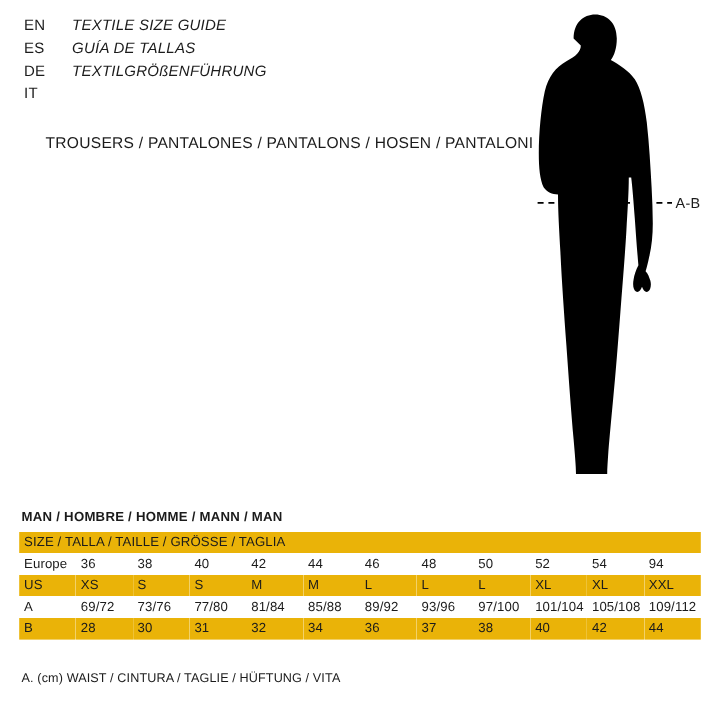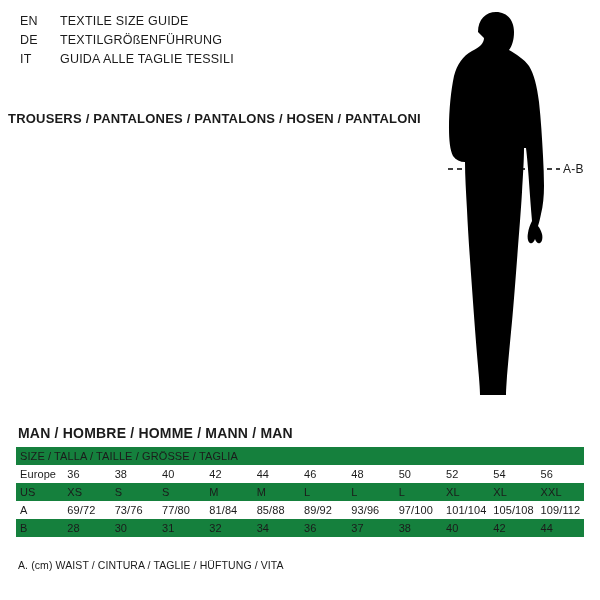--- a/index.html
+++ b/index.html
@@ -34,27 +34,28 @@
     height: 19px;
   }
   .lang-code {
     width: 40px;
     font-size: 12.5px;
     letter-spacing: 0.2px;
   }
   .lang-text {
     font-size: 12.5px;
     letter-spacing: 0.2px;
+    font-style: italic;
   }
   .section-title {
     position: absolute;
-    left: 8px;
+    left: 38px;
     top: 111px;
     font-size: 13px;
-    font-weight: bold;
+    font-weight: normal;
     letter-spacing: 0.2px;
   }
   
   .figure {
     position: absolute;
     left: 400px;
     top: 10px;
     width: 190px;
     height: 400px;
     text-align: right;
@@ -68,39 +69,39 @@
     letter-spacing: 0.2px;
   }
   
   .table-wrap {
     position: absolute;
     left: 16px;
     top: 425px;
     width: 568px;
   }
   .man-title {
-    font-size: 14px;
+    font-size: 11px;
     font-weight: bold;
     letter-spacing: 0.2px;
     padding: 0 0 6px 2px;
   }
   table.sizes {
     border-collapse: collapse;
     width: 568px;
     table-layout: fixed;
   }
   table.sizes td {
     font-size: 11px;
     padding: 3px 2px 3px 4px;
     letter-spacing: 0.1px;
     white-space: nowrap;
     overflow: hidden;
   }
   table.sizes tr.shaded td {
-    background: #15803d;
+    background: #eab308;
   }
   table.sizes td.lbl {
     width: 90px;
   }
   .notes {
     position: absolute;
     left: 18px;
     top: 558px;
     font-size: 10.5px;
     line-height: 15px;
@@ -112,26 +113,29 @@
 <body>
 
 <div class="page">
 
   <div class="lang-block">
     <div class="lang-row">
       <span class="lang-code">EN</span>
       <span class="lang-text">TEXTILE SIZE GUIDE</span>
     </div>
     <div class="lang-row">
+      <span class="lang-code">ES</span>
+      <span class="lang-text">GUÍA DE TALLAS</span>
+    </div>
+    <div class="lang-row">
       <span class="lang-code">DE</span>
       <span class="lang-text">TEXTILGRÖßENFÜHRUNG</span>
     </div>
     <div class="lang-row">
       <span class="lang-code">IT</span>
-      <span class="lang-text">GUIDA ALLE TAGLIE TESSILI</span>
     </div>
   </div>
 
   <div class="section-title">TROUSERS / PANTALONES / PANTALONS / HOSEN / PANTALONI</div>
 
   <div class="figure">
     <svg width="190" height="400" viewBox="0 0 190 400" xmlns="http://www.w3.org/2000/svg">
       <path fill="#000000" d="
         M 78,22
         C 78,9 86,2 96,2
@@ -185,21 +189,21 @@
           <td>36</td>
           <td>38</td>
           <td>40</td>
           <td>42</td>
           <td>44</td>
           <td>46</td>
           <td>48</td>
           <td>50</td>
           <td>52</td>
           <td>54</td>
-          <td>56</td>
+          <td>94</td>
         </tr>
         <tr class="shaded">
           <td class="lbl">US</td>
           <td>XS</td>
           <td>S</td>
           <td>S</td>
           <td>M</td>
           <td>M</td>
           <td>L</td>
           <td>L</td>

